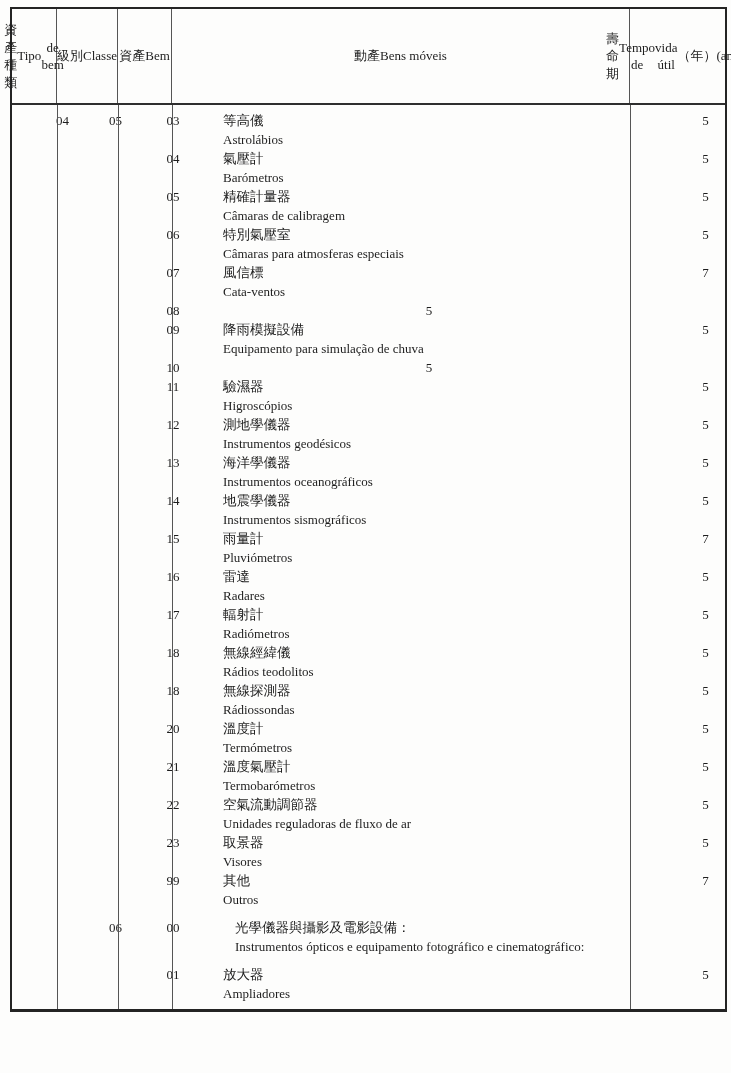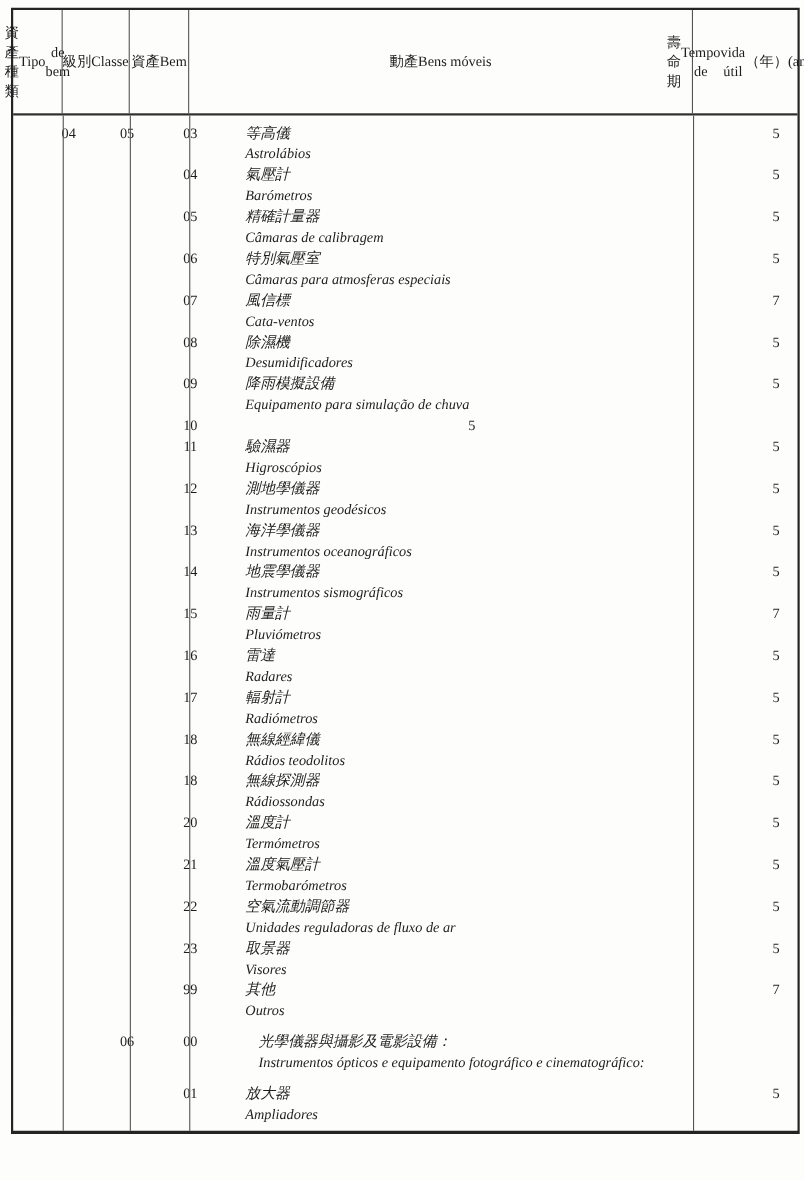--- a/index.html
+++ b/index.html
@@ -59,21 +59,21 @@
     grid-template-columns: 45px 61px 54px 458px 95px;
     font-size: 13px;
     line-height: 19px;
     padding-left: 28px;
   }
   .row.gap { margin-top: 9px; }
   .cell.num {
     text-align: center;
     align-self: start;
   }
-  .c-mov { padding-left: 23px; padding-right: 6px; font-style: italic; }
+  .c-mov { padding-left: 23px; padding-right: 6px; }
   .row.group .c-mov { padding-left: 15px; margin-left: 20px; }
   .zh { font-size: 13.5px; }
   .pt { font-size: 13px; }
 </style>
 </head>
 <body>
 
 <div class="page">
   <div class="asset-table">
 
@@ -162,24 +162,20 @@
       <div class="zh">風信標</div>
       <div class="pt">Cata-ventos</div>
     </div>
     <div class="cell num c-anos">7</div>
   </div>
 
   <div class="row">
     <div class="cell num c-classe"></div>
     <div class="cell num c-tipo"></div>
     <div class="cell num c-bem">08</div>
-    <div class="cell c-mov">
-      <div class="zh">除濕機</div>
-      <div class="pt">Desumidificadores</div>
-    </div>
     <div class="cell num c-anos">5</div>
   </div>
 
   <div class="row">
     <div class="cell num c-classe"></div>
     <div class="cell num c-tipo"></div>
     <div class="cell num c-bem">09</div>
     <div class="cell c-mov">
       <div class="zh">降雨模擬設備</div>
       <div class="pt">Equipamento para simulação de chuva</div>

